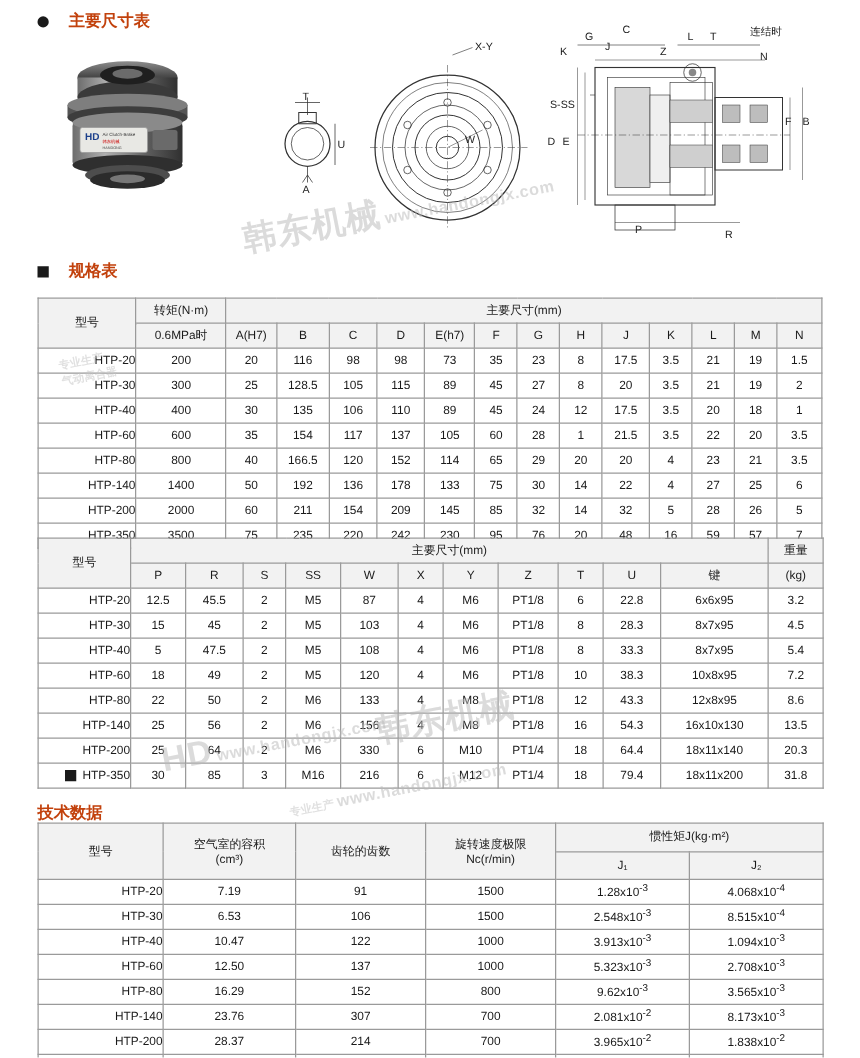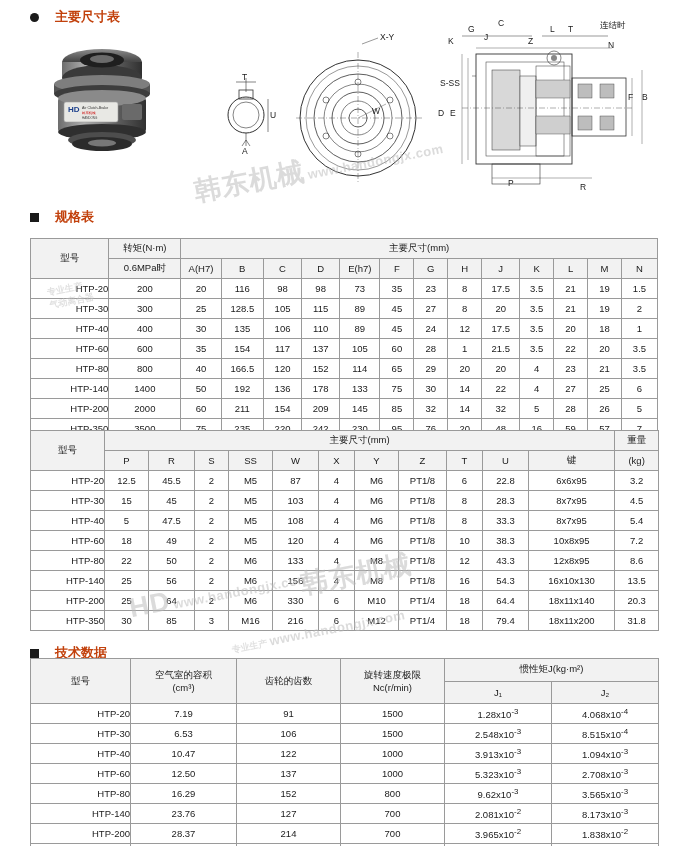--- a/index.html
+++ b/index.html
@@ -544,21 +544,21 @@
           <td>M12</td>
           <td>PT1/4</td>
           <td>18</td>
           <td>79.4</td>
           <td>18x11x200</td>
           <td>31.8</td>
         </tr>
       </tbody>
   </table>
 
-  <div class="sec-head" style="position:absolute;left:30px;top:644px;">
+  <div class="sec-head" style="position:absolute;left:30px;top:616px;flex-direction:column;">
     <span class="bullet-square"></span>
     <span>技术数据</span>
   </div>
 
   <table class="tbl" id="t3" style="position:absolute;left:30px;top:658px;width:628px;">
     <colgroup>
       <col style="width:100px">
         <col style="width:106px">
         <col style="width:104px">
         <col style="width:104px">
@@ -621,21 +621,21 @@
           <td>HTP-80</td>
           <td>16.29</td>
           <td>152</td>
           <td>800</td>
           <td>9.62x10<sup>-3</sup></td>
           <td>3.565x10<sup>-3</sup></td>
         </tr>
         <tr>
           <td>HTP-140</td>
           <td>23.76</td>
-          <td>127</td>
+          <td>307</td>
           <td>700</td>
           <td>2.081x10<sup>-2</sup></td>
           <td>8.173x10<sup>-3</sup></td>
         </tr>
         <tr>
           <td>HTP-200</td>
           <td>28.37</td>
           <td>214</td>
           <td>700</td>
           <td>3.965x10<sup>-2</sup></td>

